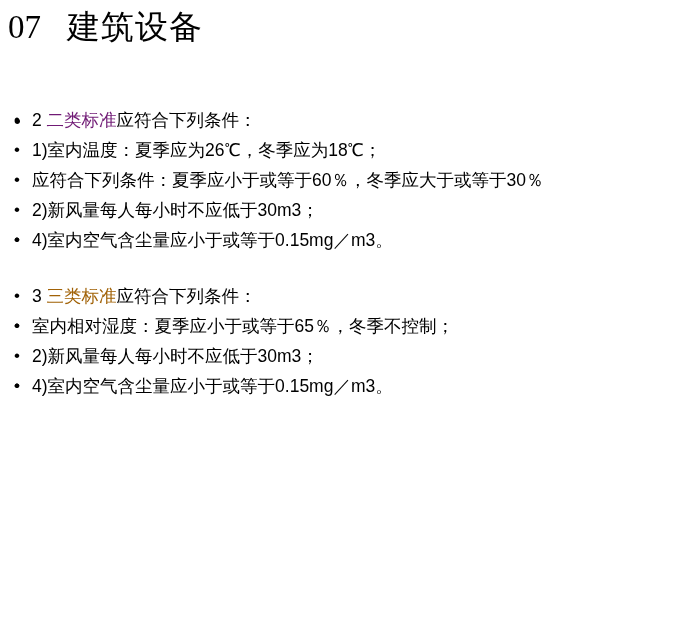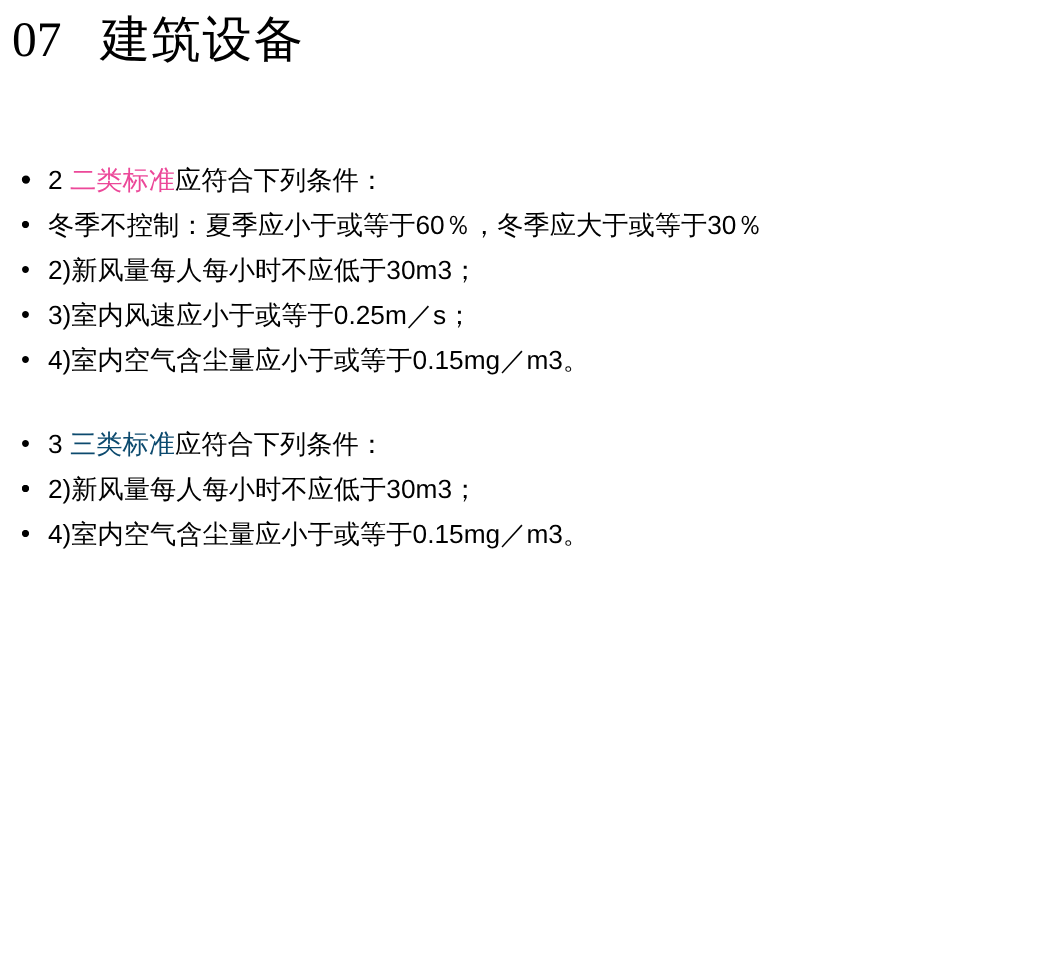--- a/index.html
+++ b/index.html
@@ -80,28 +80,28 @@
 <body>
 
 <div class="slide">
 
   <div class="slide-title">
     <span class="num">07</span><span class="gap"></span><span class="txt">建筑设备</span>
   </div>
 
   <div class="body">
       <div class="line heading"><span class="bullet">•</span></div>
-      <div class="line"><span class="bullet">•</span><span>2 </span><span style="color: #ec4899;">二类标准</span><span>应符合下列条件：</span></div>
+      <div class="line"><span class="bullet">•</span><span>2 </span><span style="color: #701a75;">二类标准</span><span>应符合下列条件：</span></div>
+      <div class="line"><span class="bullet">•</span><span>1)室内温度：夏季应为26℃，冬季应为18℃；</span></div>
+      <div class="line"><span class="bullet">•</span><span>应符合下列条件：夏季应小于或等于60％，冬季应大于或等于30％</span></div>
+      <div class="line"><span class="bullet">•</span><span>2)新风量每人每小时不应低于30m3；</span></div>
       <div class="line"><span class="bullet">•</span></div>
-      <div class="line"><span class="bullet">•</span><span>冬季不控制：夏季应小于或等于60％，冬季应大于或等于30％</span></div>
-      <div class="line"><span class="bullet">•</span><span>2)新风量每人每小时不应低于30m3；</span></div>
-      <div class="line"><span class="bullet">•</span><span>3)室内风速应小于或等于0.25m／s；</span></div>
       <div class="line"><span class="bullet">•</span><span>4)室内空气含尘量应小于或等于0.15mg／m3。</span></div>
       <div class="spacer"></div>
-      <div class="line"><span class="bullet">•</span><span>3 </span><span style="color: #0c4a6e;">三类标准</span><span>应符合下列条件：</span></div>
+      <div class="line"><span class="bullet">•</span><span>3 </span><span style="color: #a16207;">三类标准</span><span>应符合下列条件：</span></div>
       <div class="line"><span class="bullet">•</span></div>
-      <div class="line"><span class="bullet">•</span></div>
+      <div class="line"><span class="bullet">•</span><span>室内相对湿度：夏季应小于或等于65％，冬季不控制；</span></div>
       <div class="line"><span class="bullet">•</span><span>2)新风量每人每小时不应低于30m3；</span></div>
       <div class="line"><span class="bullet">•</span></div>
       <div class="line"><span class="bullet">•</span><span>4)室内空气含尘量应小于或等于0.15mg／m3。</span></div>
     </div>
 
 </div>
 
 </body></html>

